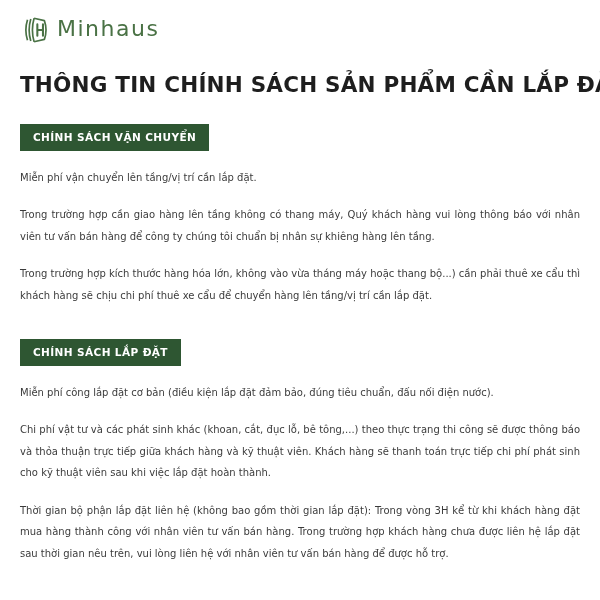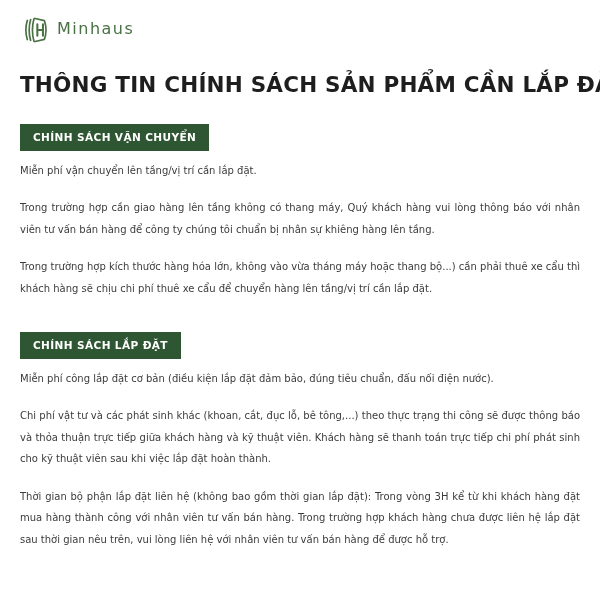--- a/index.html
+++ b/index.html
@@ -19,41 +19,42 @@
   }
   
   .logo-row {
     display: flex;
     align-items: center;
     gap: 7px;
     height: 32px;
   }
   .logo-icon { width: 30px; height: 30px; flex: 0 0 auto; }
   .brand-text {
-    font-size: 16px;
+    font-size: 22px;
     font-weight: 400;
     letter-spacing: 1.5px;
     color: var(--logo-green, #4a7245);
     line-height: 1;
     padding-bottom: 2px;
   }
   
   .page-title {
     margin-top: 26px;
     font-size: 21.5px;
     font-weight: 700;
     letter-spacing: 0.2px;
     color: var(--heading, #1e1e1e);
     white-space: nowrap;
   }
   
   .sections { margin-top: 10px; }
   .badge {
     display: inline-block;
     margin-top: 17px;
+    margin-bottom: 7px;
     background: var(--badge-green, #2e5632);
     color: #ffffff;
     font-size: 10.5px;
     font-weight: 700;
     letter-spacing: 0.4px;
     padding: 8px 13px;
     line-height: 1;
     text-align: right;
   }
   .para {

